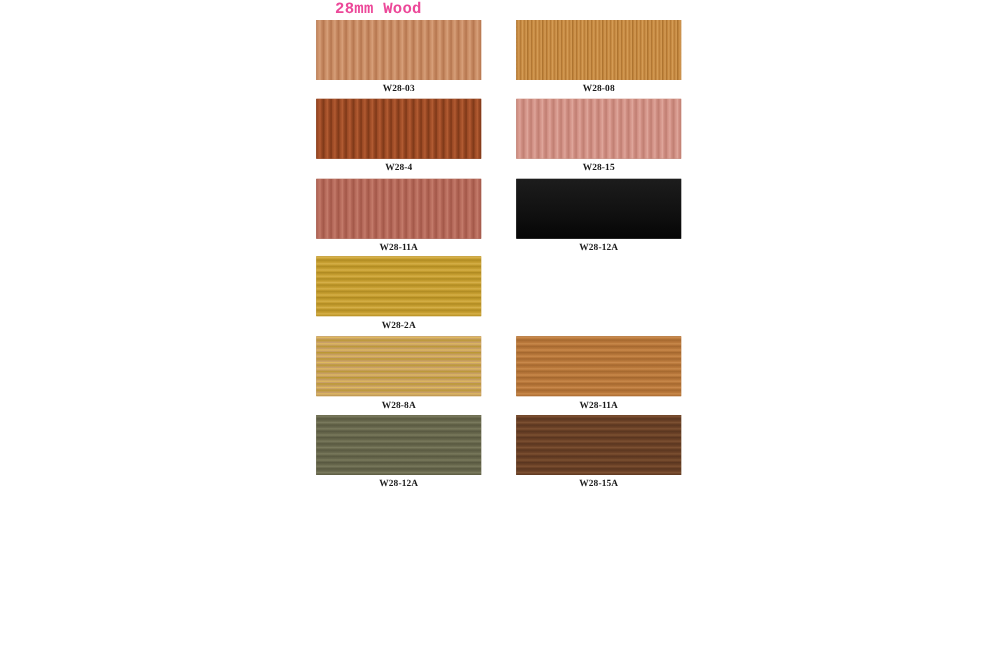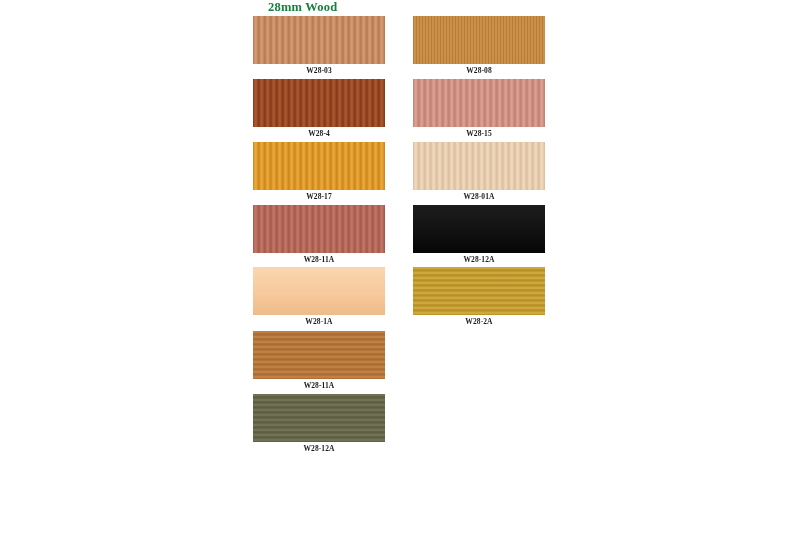--- a/index.html
+++ b/index.html
@@ -17,24 +17,24 @@
 
   #catalog {
     position: absolute;
     left: 264px;
     top: 0px;
     width: 272px;
     height: 533px;
   }
 
   .section-header {
-    font-family: Liberation Serif, serif;
+    font-family: Liberation Mono, monospace;
     font-weight: bold;
     font-size: 12.5px;
-    color: #15803d;
+    color: #ec4899;
     letter-spacing: 0.2px;
     padding: 1px 0 2px 4px;
     line-height: 13px;
     white-space: nowrap;
   }
 
   .swatch-row {
     display: flex;
     justify-content: space-between;
     width: 270px;
@@ -104,75 +104,67 @@
         <div class="swatch-label">W28-4</div>
       </div>
       <div class="swatch-cell">
         <div class="swatch" style="background: rgb(209, 145, 133);">
           <div class="grain" style="background: repeating-linear-gradient(90deg, rgb(191, 126, 113) 0px, rgb(209, 145, 133) 1px, rgb(223, 167, 155) 3px, rgb(209, 145, 133) 4px, rgb(191, 126, 113) 6px), linear-gradient(90deg, rgb(223, 167, 155) 0%, rgb(209, 145, 133) 50%, rgb(191, 126, 113) 100%); opacity: 0.95;"></div>
         </div>
         <div class="swatch-label">W28-15</div>
       </div>
     </div>
     <div class="row-gap"></div>
-    <div class="swatch-row">
-      <div class="swatch-cell">
-        <div class="swatch" style="background: rgb(224, 154, 42);">
-          <div class="grain" style="background: repeating-linear-gradient(90deg, rgb(200, 133, 28) 0px, rgb(224, 154, 42) 1px, rgb(238, 174, 66) 3px, rgb(224, 154, 42) 4px, rgb(200, 133, 28) 6px), linear-gradient(90deg, rgb(238, 174, 66) 0%, rgb(224, 154, 42) 50%, rgb(200, 133, 28) 100%); opacity: 0.95;"></div>
-        </div>
-        <div class="swatch-label">W28-17</div>
-      </div>
-      <div class="swatch-cell">
-        <div class="swatch" style="background: rgb(232, 207, 176);">
-          <div class="grain" style="background: repeating-linear-gradient(90deg, rgb(217, 188, 154) 0px, rgb(232, 207, 176) 1px, rgb(242, 221, 196) 3px, rgb(232, 207, 176) 4px, rgb(217, 188, 154) 6px), linear-gradient(90deg, rgb(242, 221, 196) 0%, rgb(232, 207, 176) 50%, rgb(217, 188, 154) 100%); opacity: 0.95;"></div>
-        </div>
-        <div class="swatch-label">W28-01A</div>
-      </div>
-    </div>
     <div class="row-gap"></div>
     <div class="swatch-row">
       <div class="swatch-cell">
         <div class="swatch" style="background: rgb(181, 105, 90);">
           <div class="grain" style="background: repeating-linear-gradient(90deg, rgb(162, 87, 72) 0px, rgb(181, 105, 90) 1px, rgb(196, 124, 108) 3px, rgb(181, 105, 90) 4px, rgb(162, 87, 72) 6px), linear-gradient(90deg, rgb(196, 124, 108) 0%, rgb(181, 105, 90) 50%, rgb(162, 87, 72) 100%); opacity: 0.95;"></div>
         </div>
         <div class="swatch-label">W28-11A</div>
       </div>
       <div class="swatch-cell">
         <div class="swatch" style="background: rgb(17, 17, 17);">
           <div class="grain" style="background: linear-gradient(rgb(29, 29, 29) 0%, rgb(17, 17, 17) 55%, rgb(5, 5, 5) 100%); opacity: 0.95;"></div>
         </div>
         <div class="swatch-label">W28-12A</div>
       </div>
     </div>
     <div class="swatch-row">
       <div class="swatch-cell">
-        <div class="swatch" style="background: rgb(247, 201, 155);">
-          <div class="grain" style="background: linear-gradient(rgb(251, 215, 177) 0%, rgb(247, 201, 155) 55%, rgb(238, 187, 137) 100%); opacity: 0.95;"></div>
-        </div>
-        <div class="swatch-label">W28-1A</div>
-      </div>
-      <div class="swatch-cell">
         <div class="swatch" style="background: rgb(200, 160, 51);">
           <div class="grain" style="background: repeating-linear-gradient(0deg, rgb(176, 139, 34) 0px, rgb(200, 160, 51) 1px, rgb(214, 176, 74) 2px, rgb(200, 160, 51) 3px, rgb(176, 139, 34) 5px), linear-gradient(rgb(214, 176, 74) 0%, rgb(200, 160, 51) 50%, rgb(176, 139, 34) 100%); opacity: 0.95;"></div>
         </div>
         <div class="swatch-label">W28-2A</div>
       </div>
     </div>
     <div class="row-gap"></div>
     <div class="row-gap"></div>
     <div class="swatch-row">
+      <div class="swatch-cell">
+        <div class="swatch" style="background: rgb(201, 160, 106);">
+          <div class="grain" style="background: repeating-linear-gradient(0deg, rgb(187, 152, 50) 0px, rgb(201, 160, 106) 1px, rgb(224, 187, 95) 2px, rgb(201, 160, 106) 3px, rgb(187, 152, 50) 5px), linear-gradient(rgb(224, 187, 95) 0%, rgb(201, 160, 106) 50%, rgb(187, 152, 50) 100%); opacity: 0.95;"></div>
+        </div>
+        <div class="swatch-label">W28-8A</div>
+      </div>
       <div class="swatch-cell">
         <div class="swatch" style="background: rgb(185, 121, 60);">
           <div class="grain" style="background: repeating-linear-gradient(0deg, rgb(164, 104, 47) 0px, rgb(185, 121, 60) 1px, rgb(201, 138, 76) 2px, rgb(185, 121, 60) 3px, rgb(164, 104, 47) 5px), linear-gradient(rgb(201, 138, 76) 0%, rgb(185, 121, 60) 50%, rgb(164, 104, 47) 100%); opacity: 0.95;"></div>
         </div>
         <div class="swatch-label">W28-11A</div>
       </div>
     </div>
     <div class="row-gap"></div>
     <div class="swatch-row">
       <div class="swatch-cell">
         <div class="swatch" style="background: rgb(106, 106, 78);">
           <div class="grain" style="background: repeating-linear-gradient(0deg, rgb(89, 89, 65) 0px, rgb(106, 106, 78) 1px, rgb(123, 123, 94) 2px, rgb(106, 106, 78) 3px, rgb(89, 89, 65) 5px), linear-gradient(rgb(123, 123, 94) 0%, rgb(106, 106, 78) 50%, rgb(89, 89, 65) 100%); opacity: 0.95;"></div>
         </div>
         <div class="swatch-label">W28-12A</div>
       </div>
+      <div class="swatch-cell">
+        <div class="swatch" style="background: rgb(109, 67, 39);">
+          <div class="grain" style="background: repeating-linear-gradient(0deg, rgb(90, 54, 32) 0px, rgb(109, 67, 39) 1px, rgb(126, 82, 51) 2px, rgb(109, 67, 39) 3px, rgb(90, 54, 32) 5px), linear-gradient(rgb(126, 82, 51) 0%, rgb(109, 67, 39) 50%, rgb(90, 54, 32) 100%); opacity: 0.95;"></div>
+        </div>
+        <div class="swatch-label">W28-15A</div>
+      </div>
     </div>
   </div>
 
 </body></html>

